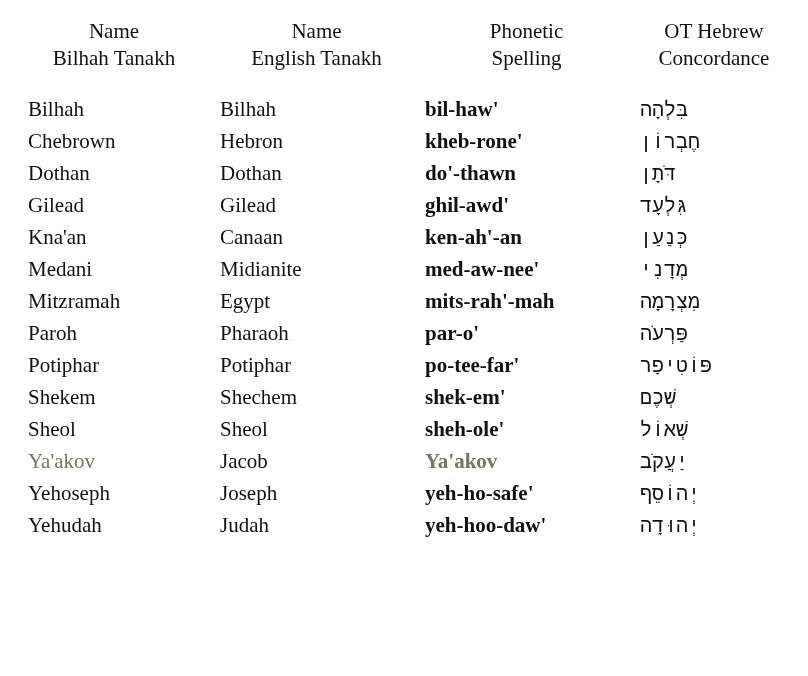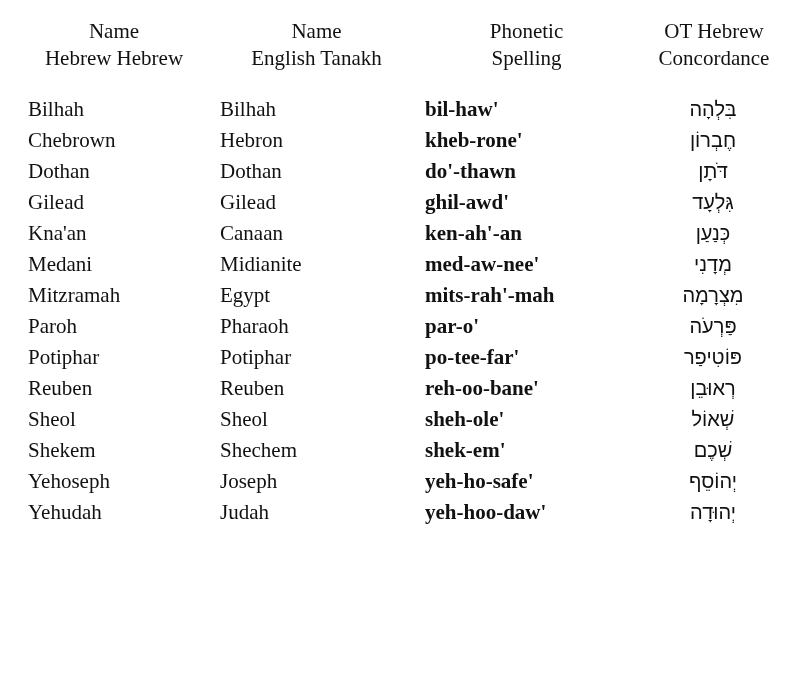--- a/index.html
+++ b/index.html
@@ -53,25 +53,25 @@
     line-height: 1.0;
     padding: 5px 6px 5px 6px;
     vertical-align: baseline;
     color: #111111;
     white-space: nowrap;
   }
   tbody td.col-heb { text-align: left; padding-left: 14px; }
   tbody td.col-eng { text-align: left; padding-left: 6px; }
   tbody td.col-pho { text-align: left; padding-left: 6px; font-weight: bold; }
   tbody td.col-conc {
-    text-align: center;
+    text-align: left;
     direction: rtl;
     font-size: 20px;
     padding-right: 8px;
-    font-family: Liberation Sans, sans-serif;
+    font-family: Liberation Mono, monospace;
   }
   tbody tr.highlight td.col-heb,
   tbody tr.highlight td.col-pho {
     color: #6b7c5a;
   }
 </style>
 </head>
 <body>
 
 <div class="sheet">
@@ -79,21 +79,21 @@
     <colgroup>
       <col class="c-heb">
       <col class="c-eng">
       <col class="c-pho">
       <col class="c-conc">
     </colgroup>
     <thead>
       <tr>
         <th>
           <span class="hl">Name</span>
-          <span class="hl">Hebrew Hebrew</span>
+          <span class="hl">Bilhah Tanakh</span>
         </th>
         <th>
           <span class="hl">Name</span>
           <span class="hl">English Tanakh</span>
         </th>
         <th>
           <span class="hl">Phonetic</span>
           <span class="hl">Spelling</span>
         </th>
         <th>
@@ -157,36 +157,36 @@
           <td class="col-pho">par-o'</td>
           <td class="col-conc">פַּרְעֹה</td>
         </tr>
         <tr>
           <td class="col-heb">Potiphar</td>
           <td class="col-eng">Potiphar</td>
           <td class="col-pho">po-tee-far'</td>
           <td class="col-conc">פּוֹטִיפַר</td>
         </tr>
         <tr>
-          <td class="col-heb">Reuben</td>
-          <td class="col-eng">Reuben</td>
-          <td class="col-pho">reh-oo-bane'</td>
-          <td class="col-conc">רְאוּבֵן</td>
+          <td class="col-heb">Shekem</td>
+          <td class="col-eng">Shechem</td>
+          <td class="col-pho">shek-em'</td>
+          <td class="col-conc">שְׁכֶם</td>
         </tr>
         <tr>
           <td class="col-heb">Sheol</td>
           <td class="col-eng">Sheol</td>
           <td class="col-pho">sheh-ole'</td>
           <td class="col-conc">שְׁאוֹל</td>
         </tr>
-        <tr>
-          <td class="col-heb">Shekem</td>
-          <td class="col-eng">Shechem</td>
-          <td class="col-pho">shek-em'</td>
-          <td class="col-conc">שְׁכֶם</td>
+        <tr class="highlight">
+          <td class="col-heb">Ya'akov</td>
+          <td class="col-eng">Jacob</td>
+          <td class="col-pho">Ya'akov</td>
+          <td class="col-conc">יַעֲקֹב</td>
         </tr>
         <tr>
           <td class="col-heb">Yehoseph</td>
           <td class="col-eng">Joseph</td>
           <td class="col-pho">yeh-ho-safe'</td>
           <td class="col-conc">יְהוֹסֵף</td>
         </tr>
         <tr>
           <td class="col-heb">Yehudah</td>
           <td class="col-eng">Judah</td>

